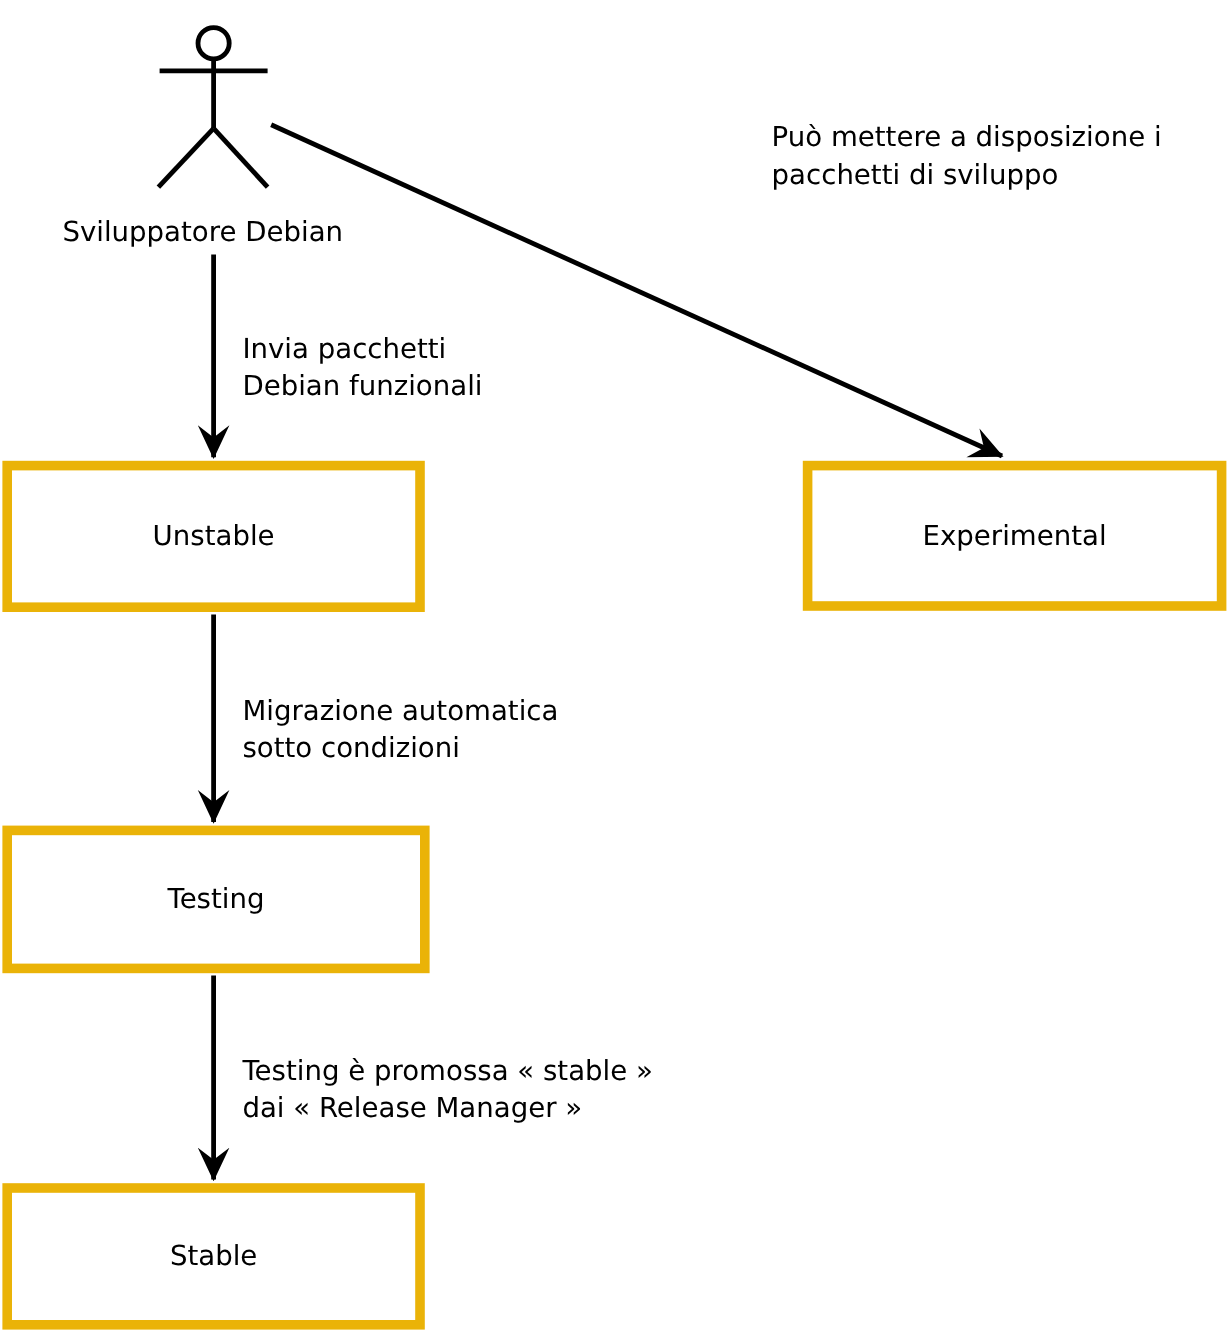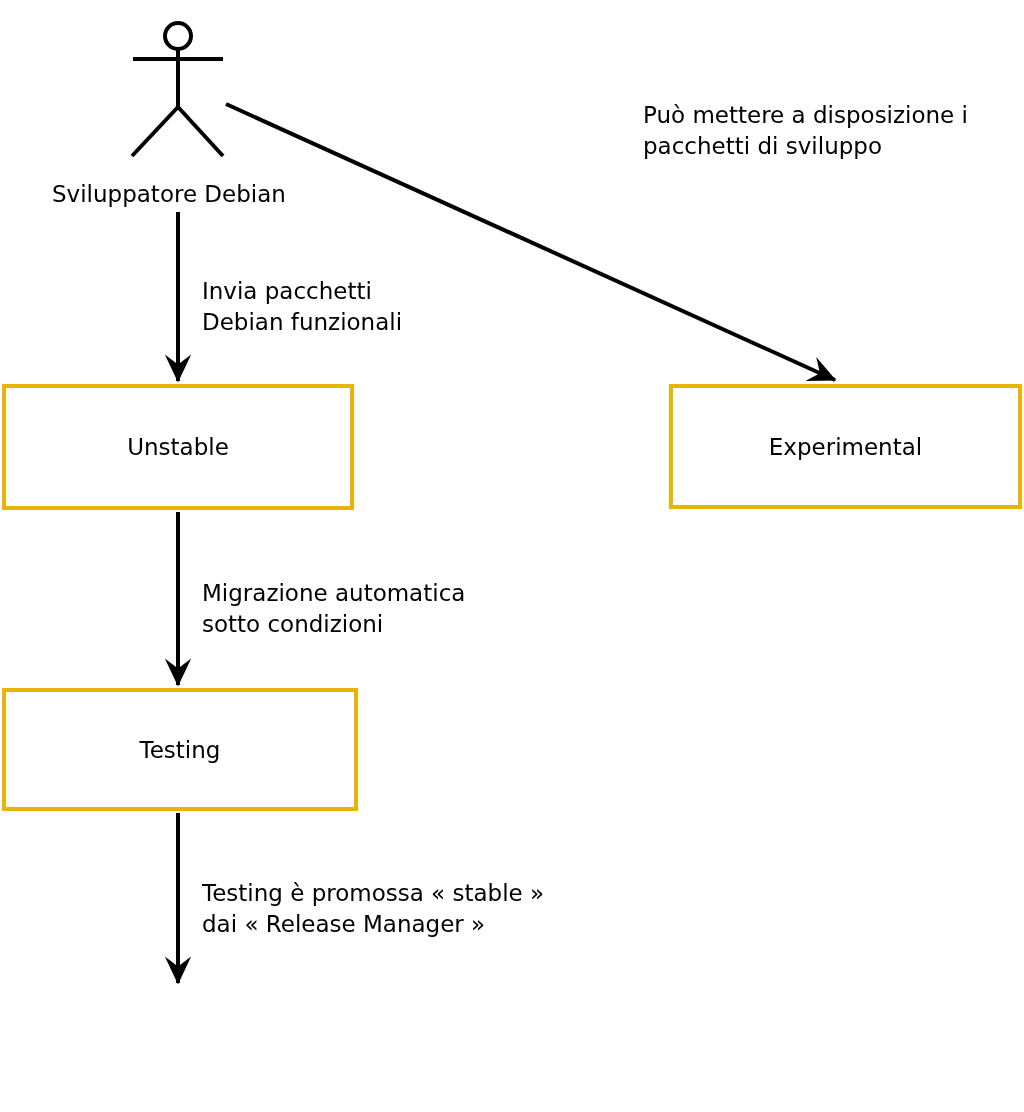--- a/index.html
+++ b/index.html
@@ -19,21 +19,21 @@
   .diagram-svg {
     position: absolute;
     left: 0;
     top: 0;
     width: 1024px;
     height: 1112px;
   }
   .node {
     position: absolute;
     box-sizing: border-box;
-    border: 4px solid #eab308;
+    border: 8px solid #eab308;
     background: #ffffff;
     display: flex;
     align-items: center;
     justify-content: center;
     font-size: 23px;
   }
   .node-unstable     { left: 2px;   top: 384px; width: 352px; height: 126px; }
   .node-experimental { left: 669px; top: 384px; width: 353px; height: 125px; text-align: center; }
   .node-testing      { left: 2px;   top: 688px; width: 356px; height: 123px; }
   .node-stable       { left: 2px;   top: 986px; width: 352px; height: 122px; }
@@ -103,14 +103,17 @@
   </div>
 
   <div class="node node-experimental">
     <span>Experimental</span>
   </div>
 
   <div class="node node-testing">
     <span>Testing</span>
   </div>
 
+  <div class="node node-stable">
+    <span>Stable</span>
+  </div>
 
 </div>
 
 </body></html>

